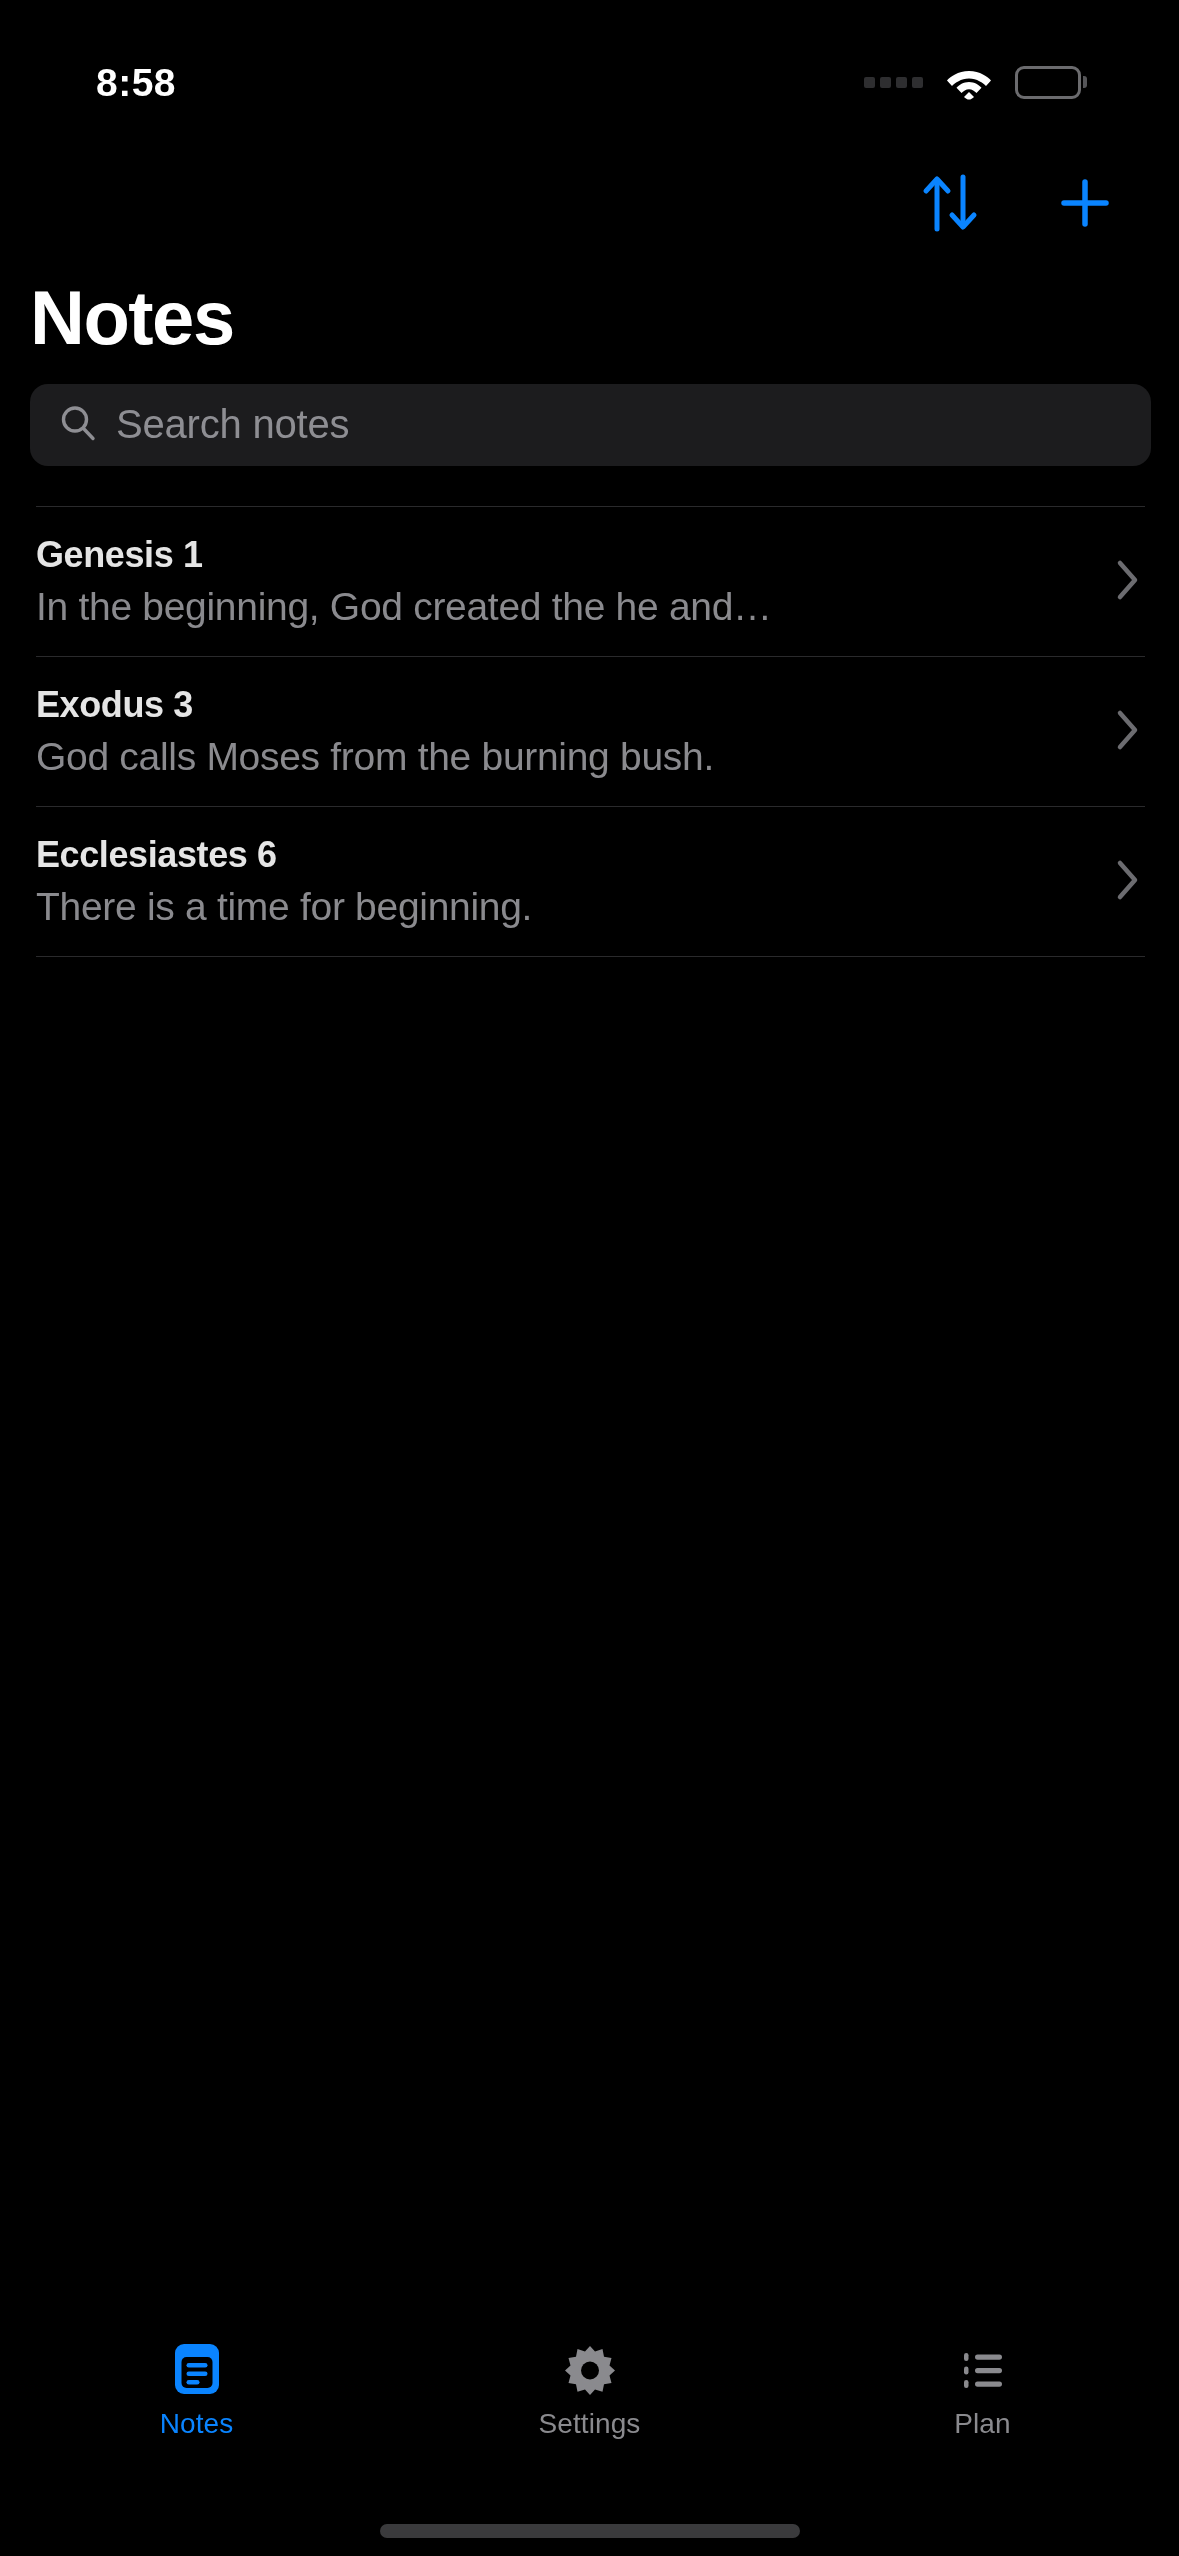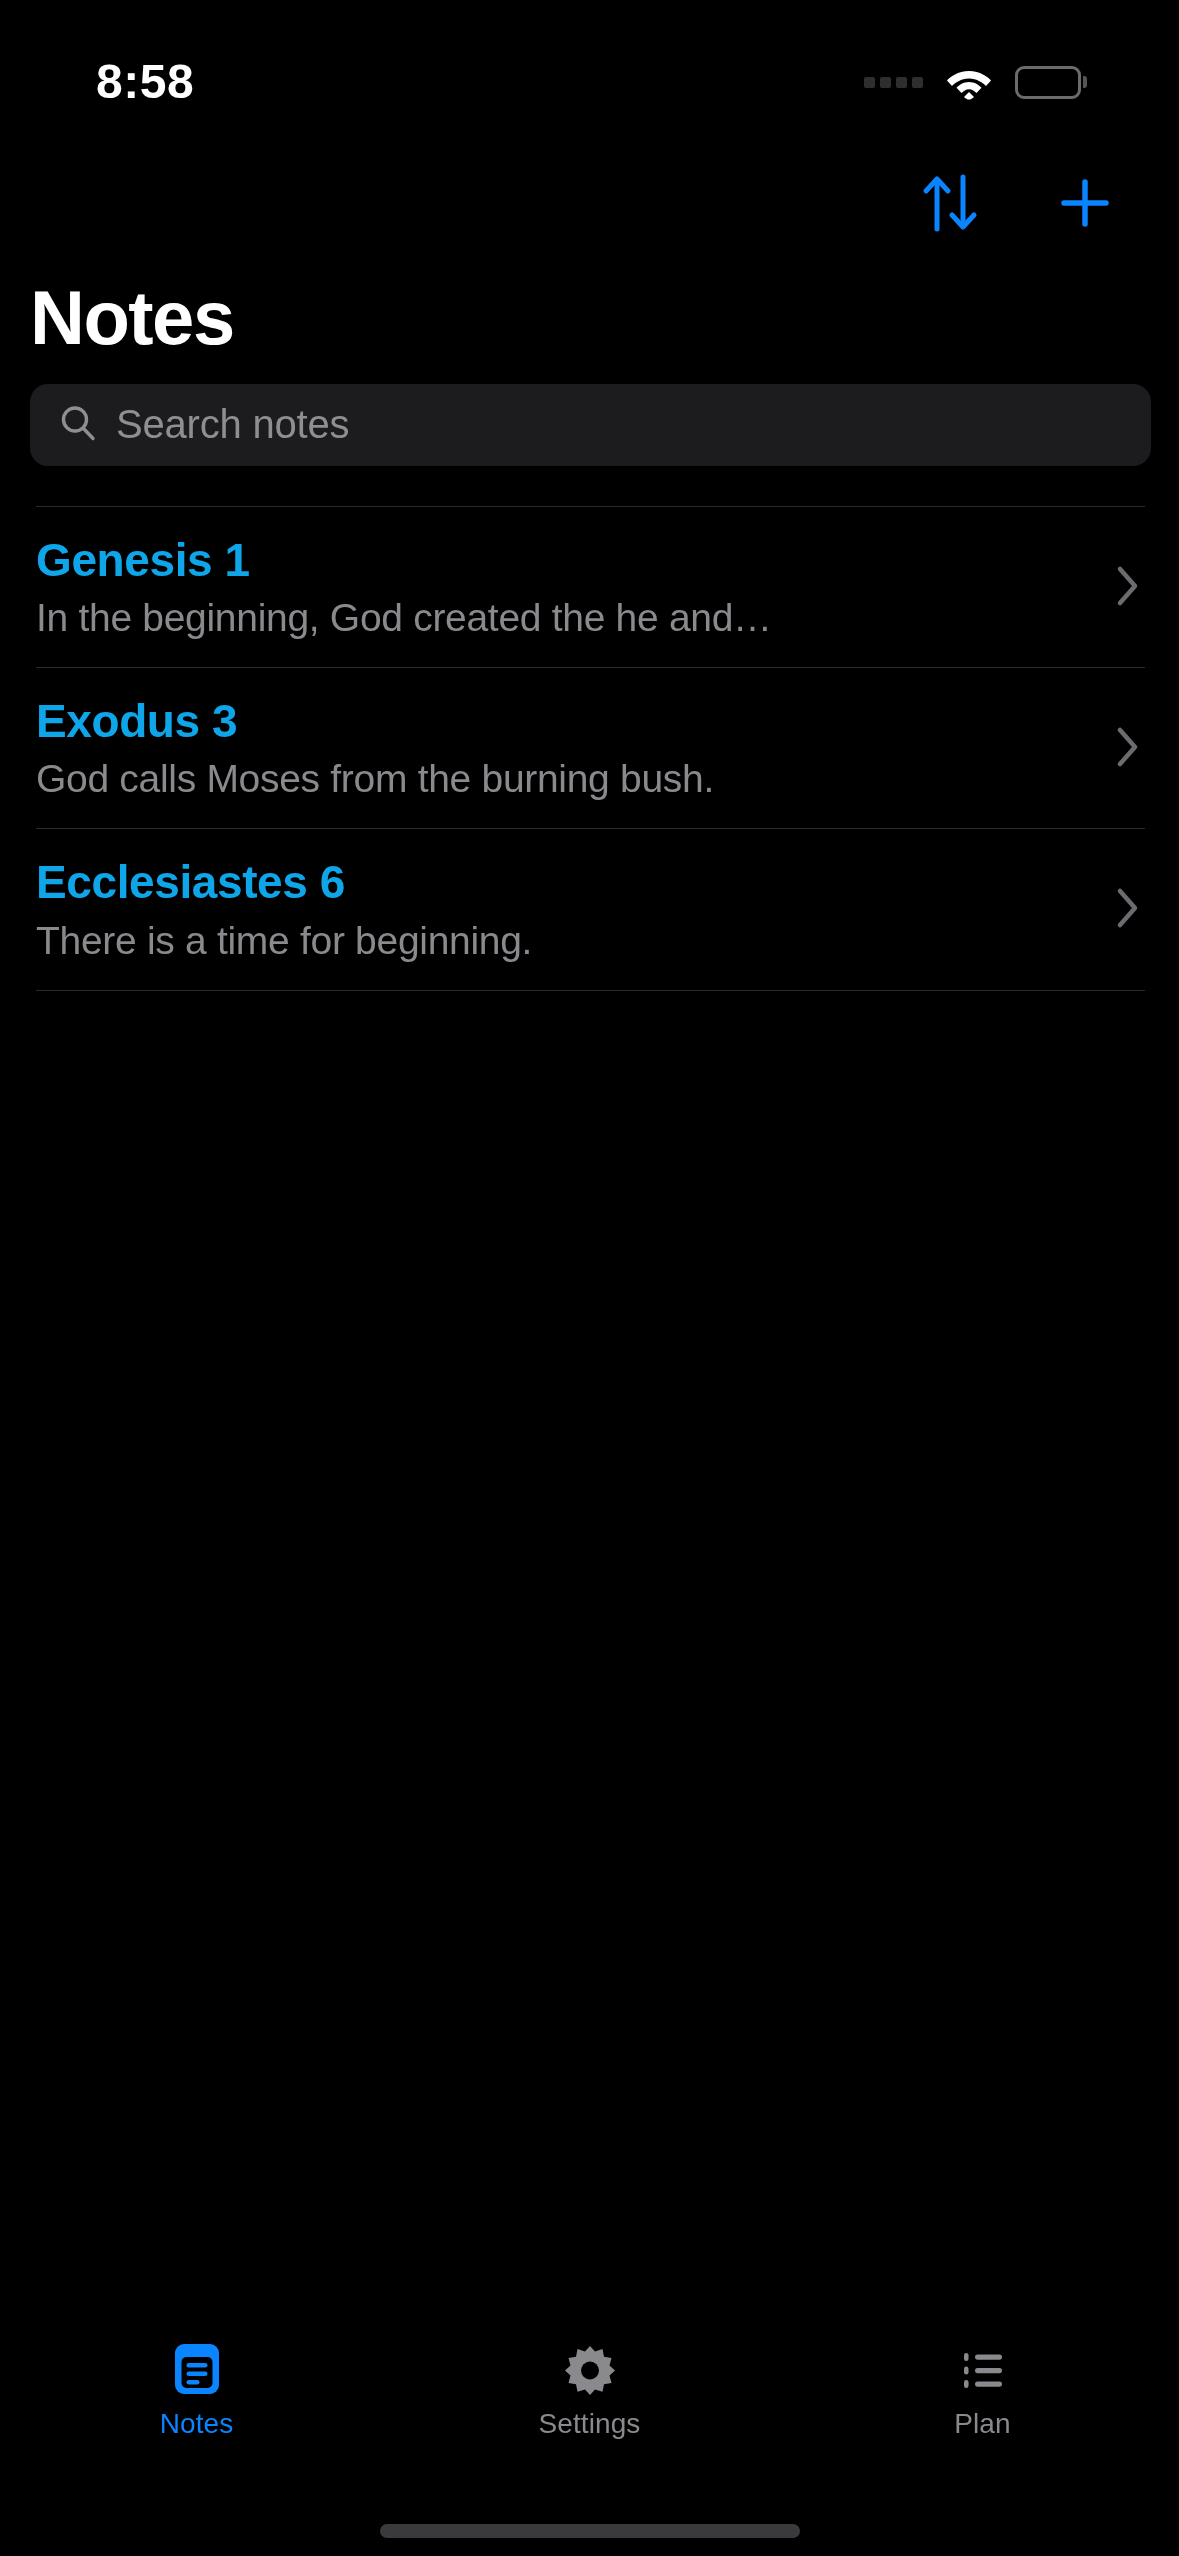--- a/index.html
+++ b/index.html
@@ -24,21 +24,21 @@
     height: 150px;
     flex: 0 0 150px;
     display: flex;
     align-items: center;
     justify-content: space-between;
     padding: 0 92px 0 96px;
     position: relative;
   }
   .status-time {
     color: #ffffff;
-    font-size: 48px;
+    font-size: 39px;
     font-weight: 600;
     letter-spacing: 0.5px;
     line-height: 1;
     padding-top: 14px;
   }
   .status-right {
     display: flex;
     align-items: center;
     gap: 22px;
     padding-top: 14px;
@@ -144,22 +144,22 @@
     justify-content: space-between;
     margin: 0 34px 0 36px;
     border-top: 1.5px solid #2a2a2c;
     padding: 28px 4px 26px 0;
     min-height: 136px;
     cursor: pointer;
   }
   .note-row:last-child { border-bottom: 1.5px solid #2a2a2c; }
   .note-text { display: flex; flex-direction: column; gap: 10px; min-width: 0; }
   .note-title {
-    color: #0ea5e9;
-    font-size: 46px;
+    color: #e5e5e5;
+    font-size: 36px;
     font-weight: bold;
     letter-spacing: -0.4px;
     line-height: 1.12;
   }
   .note-sub {
     color: #8a8a8e;
     font-size: 39px;
     letter-spacing: -0.3px;
     line-height: 1.15;
     white-space: nowrap;

